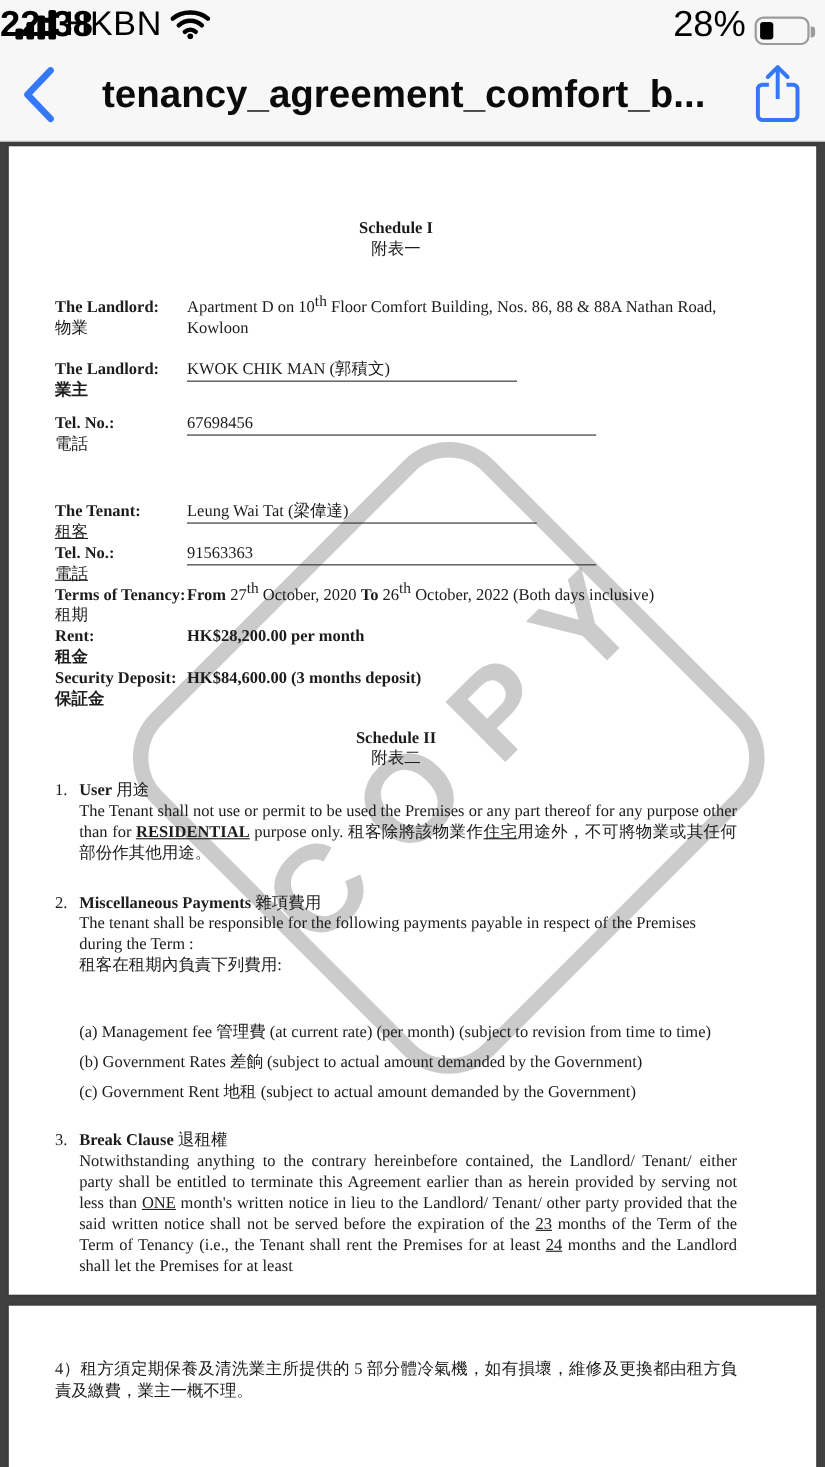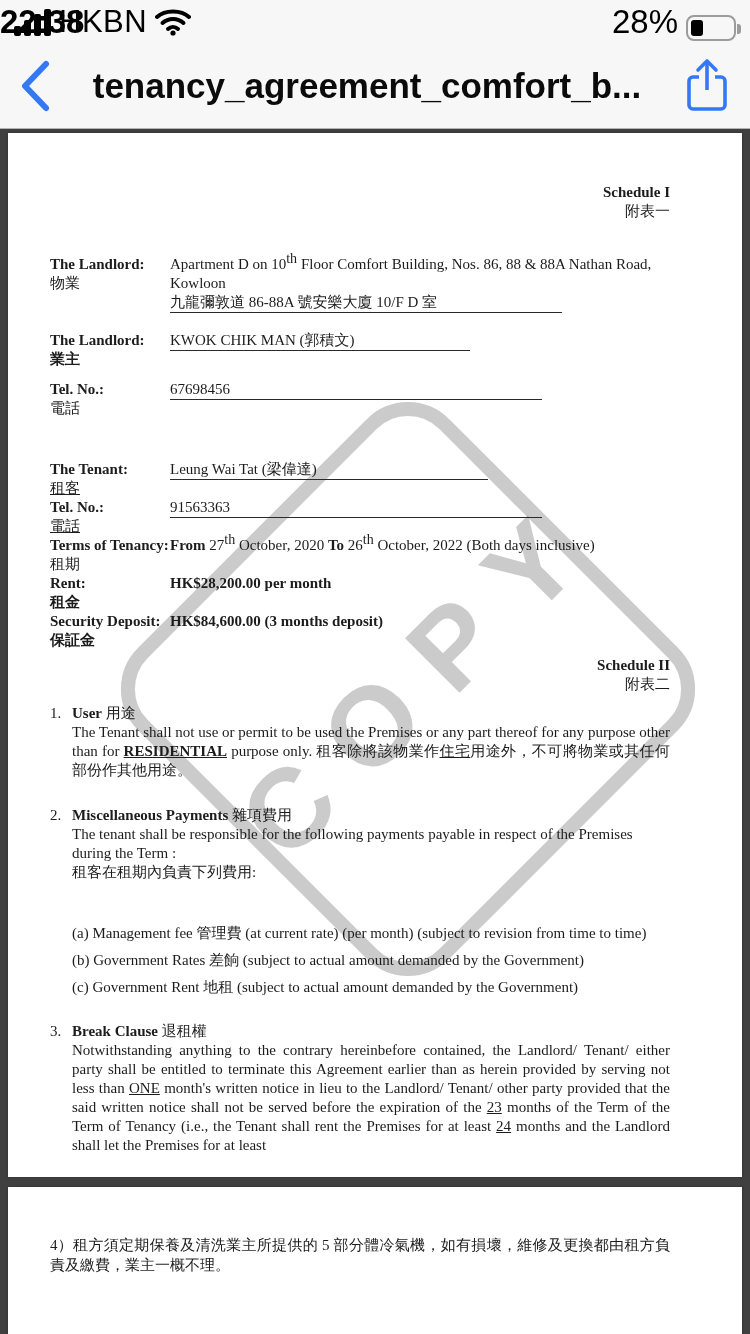--- a/index.html
+++ b/index.html
@@ -36,21 +36,21 @@
   .page-inner { position:relative; z-index:1; padding:50px 72px 0 42px; font-size:15px; line-height:19px; }
 
   
   .watermark { position:absolute; left:180px; top:336px; width:440px; height:440px; border:14px solid rgba(130,130,130,.42); border-radius:58px; transform:rotate(-45deg); display:flex; align-items:center; justify-content:center; z-index:0; }
   .watermark span { font-family:"Liberation Sans", sans-serif; font-weight:700; font-size:112px; letter-spacing:34px; padding-left:34px; color:rgba(130,130,130,.42); }
   .b { font-weight:700; }
   .u { text-decoration:underline; }
   .bu { font-weight:700; text-decoration:underline; }
   sup { font-size:14px; line-height:0; }
 
-  .sched-head { text-align:right; }
+  .sched-head { text-align:center;margin-top:16px; }
   .sched-head .en { font-weight:700; }
 
   .field-row { display:grid; grid-template-columns:120px 1fr; }
   .flabel .en { font-weight:700; }
   .fval-line { display:inline-block; border-bottom:1.6px solid #2a2a2a; }
   .w392{width:392px} .w300{width:300px} .w372{width:372px} .w318{width:318px}
 
   .clause { display:grid; grid-template-columns:22px 1fr; }
   .just { text-align:justify; }
 
@@ -125,21 +125,20 @@
           <div>附表一</div>
         </div>
 
         <div class="field-row mb18">
           <div class="flabel">
             <div class="en">The Landlord:</div>
             <div>物業</div>
           </div>
           <div>
             <div><span>Apartment D on 10</span><sup>th</sup><span> Floor Comfort Building, Nos. 86, 88 &amp; 88A Nathan Road, Kowloon</span></div>
-            <div><span class="fval-line w392">九龍彌敦道 86-88A 號安樂大廈 10/F D  室</span></div>
           </div>
         </div>
 
         <div class="field-row mb24">
           <div class="flabel">
             <div class="en">The Landlord:</div>
             <div class="b">業主</div>
           </div>
           <div><span class="fval-line w300">KWOK CHIK MAN (郭積文)</span></div>
         </div>

